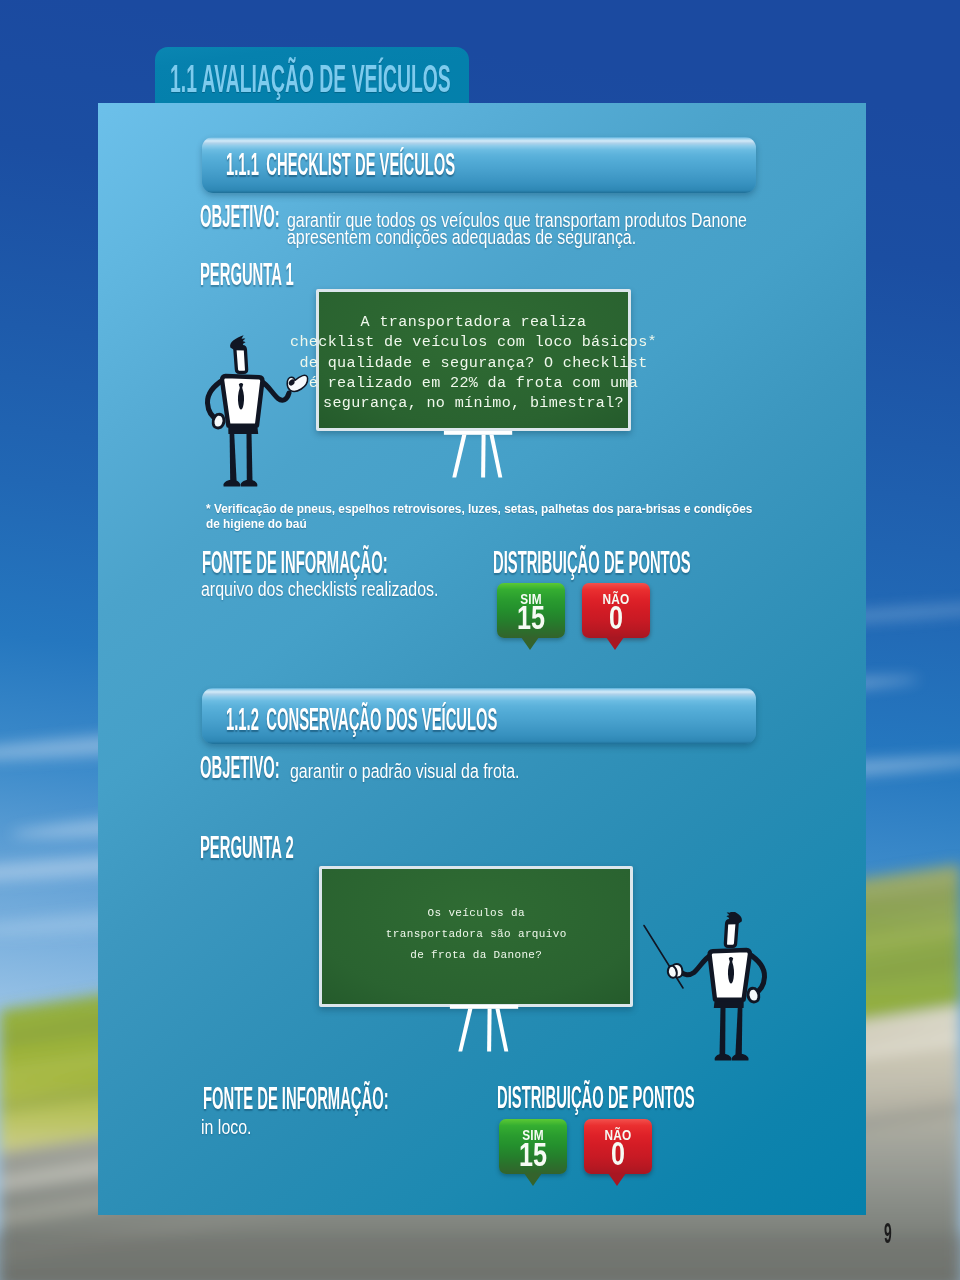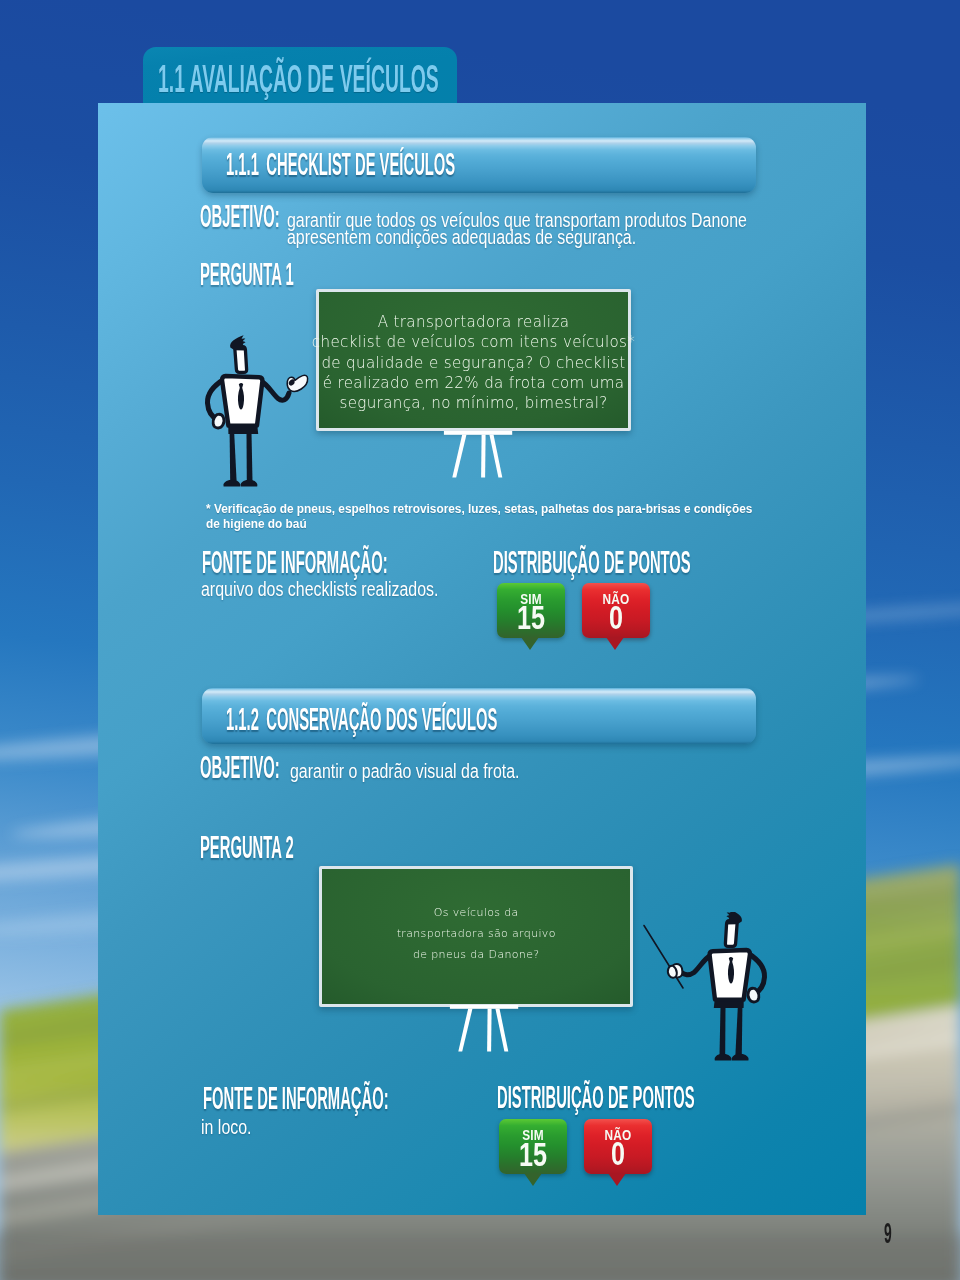--- a/index.html
+++ b/index.html
@@ -20,21 +20,21 @@
       #4BA3CB 30%,
       #45A0C8 40%,
       #3C97BF 50%,
       #3291B9 60%,
       #288CB4 70%,
       #1C89B1 80%,
       #0E83AD 90%,
       #0580AB 100%);}
 
   
-  #tab{position:absolute;z-index:0;left:143px;top:47px;width:314px;height:58px;
+  #tab{position:absolute;z-index:0;left:155px;top:47px;width:314px;height:58px;
     border-radius:13px 13px 0 0;
     background:linear-gradient(172deg,#0A86B2 0%,#0681AE 20%,#0480AC 55%,#0480AB 100%);}
   #tab .lbl{position:absolute;left:15px;top:31.5px;font-size:39px;line-height:0;transform:scaleX(0.497);
     color:#7DCBEE;text-shadow:0 1px 1px rgba(0,40,60,0.30);}
 
   
   .cond{font-family:"Liberation Sans",sans-serif;font-weight:bold;
         transform:scaleX(0.462);transform-origin:left bottom;white-space:nowrap;
         letter-spacing:0px;display:block;}
   .bodytxt{font-family:"Liberation Sans",sans-serif;font-weight:normal;
@@ -68,21 +68,21 @@
   .src{position:absolute;z-index:3;font-size:20px;line-height:0;color:#FFFFFF;
     transform-origin:left bottom;
     text-shadow:0 1px 2px rgba(0,55,85,0.35);}
 
   
   .board{position:absolute;z-index:3;border:3px solid #DCE6EC;border-radius:2px;
     background:radial-gradient(120% 150% at 50% 30%, #2F6B33 0%, #2A6330 45%, #1E5226 80%, #1B4B22 100%);
     box-shadow:0 3px 6px rgba(0,40,60,0.30);}
   .board .txt{position:absolute;left:-40px;right:-40px;text-align:center;color:#F0F8EC;
     font-family:"DejaVu Sans",sans-serif;font-weight:250;white-space:nowrap;}
-  .board .txt > div{white-space:nowrap;letter-spacing:0.35px;}
+  .board .txt > div{white-space:nowrap;letter-spacing:0.35px;font-family:Liberation Mono, monospace;}
 
   .figure{position:absolute;z-index:3;}
   
   .easel{position:absolute;z-index:3;}
 
   
   .badge{position:absolute;z-index:3;width:68px;height:55px;border-radius:7px;}
   .badge .k{position:absolute;left:0;right:0;top:16.3px;text-align:center;font-size:15px;
      line-height:0;font-weight:bold;color:#F6FBF4;letter-spacing:0.2px;
      transform:scaleX(0.79);}
@@ -187,21 +187,21 @@
   <div class="objlabel cond" style="left:200px;top:216px">OBJETIVO:</div>
   <div class="objtext" style="left:287px;top:219.5px">
     <span class="bodytxt">garantir que todos os veículos que transportam produtos Danone</span>
     <span class="bodytxt" style="top:17.5px">apresentem condições adequadas de segurança.</span>
   </div>
   <div class="pergunta cond" style="left:200px;top:274px">PERGUNTA 1</div>
 
   <div class="board" id="board1" style="left:316px;top:289px;width:309px;height:136px">
     <div class="txt" style="top:20px;font-size:15.1px;line-height:20.3px">
       <div>A transportadora realiza</div>
-      <div>checklist de veículos com itens veículos*</div>
+      <div>checklist de veículos com loco básicos*</div>
       <div>de qualidade e segurança? O checklist</div>
       <div>é realizado em 22% da frota com uma</div>
       <div>segurança, no mínimo, bimestral?</div>
     </div>
   </div>
   <div class="easel" style="left:443px;top:425px">
     <svg width="78" height="58" viewBox="0 0 78 58" xmlns="http://www.w3.org/2000/svg">
       <rect x="0.9" y="6.0" width="68.3" height="3.8" fill="#FFFFFF"></rect>
       <polygon points="19.2,9.5 23.5,9.5 13.2,52.5 9.3,52.5" fill="#FFFFFF"></polygon>
       <polygon points="38.6,9.5 42.6,9.5 42.1,52.5 38.1,52.5" fill="#FFFFFF"></polygon>
@@ -273,21 +273,21 @@
   <div class="objlabel cond" style="left:200px;top:767px">OBJETIVO:</div>
   <div class="objtext" style="left:289.5px;top:770.5px">
     <span class="bodytxt">garantir o padrão visual da frota.</span>
   </div>
   <div class="pergunta cond" style="left:200px;top:847px">PERGUNTA 2</div>
 
   <div class="board" id="board2" style="left:319.4px;top:866.3px;width:307.7px;height:135.2px">
     <div class="txt" style="top:34px;font-size:11px;line-height:20.8px">
       <div>Os veículos da</div>
       <div>transportadora são arquivo</div>
-      <div>de pneus da Danone?</div>
+      <div>de frota da Danone?</div>
     </div>
   </div>
   <div class="easel" style="left:449px;top:999px">
     <svg width="78" height="58" viewBox="0 0 78 58" xmlns="http://www.w3.org/2000/svg">
       <rect x="0.9" y="6.0" width="68.3" height="3.8" fill="#FFFFFF"></rect>
       <polygon points="19.2,9.5 23.5,9.5 13.2,52.5 9.3,52.5" fill="#FFFFFF"></polygon>
       <polygon points="38.6,9.5 42.6,9.5 42.1,52.5 38.1,52.5" fill="#FFFFFF"></polygon>
       <polygon points="46.4,9.5 50.5,9.5 59.3,52.5 55.4,52.5" fill="#FFFFFF"></polygon>
     </svg>
   </div>

